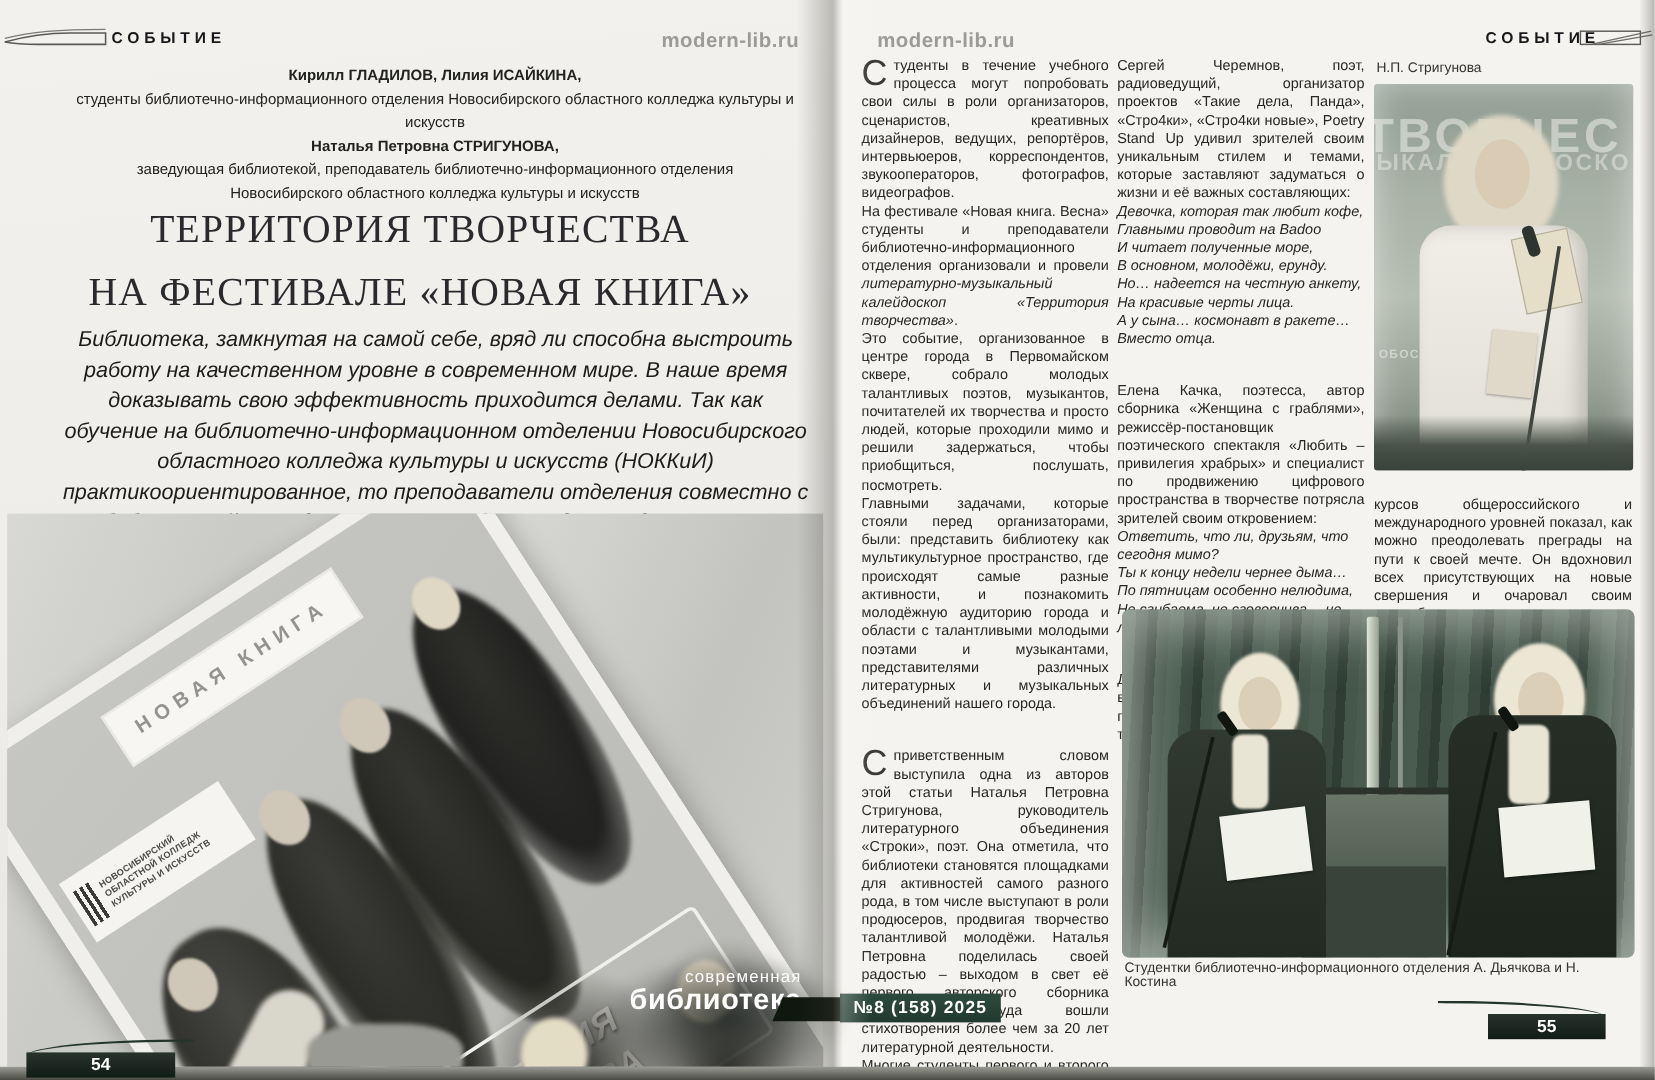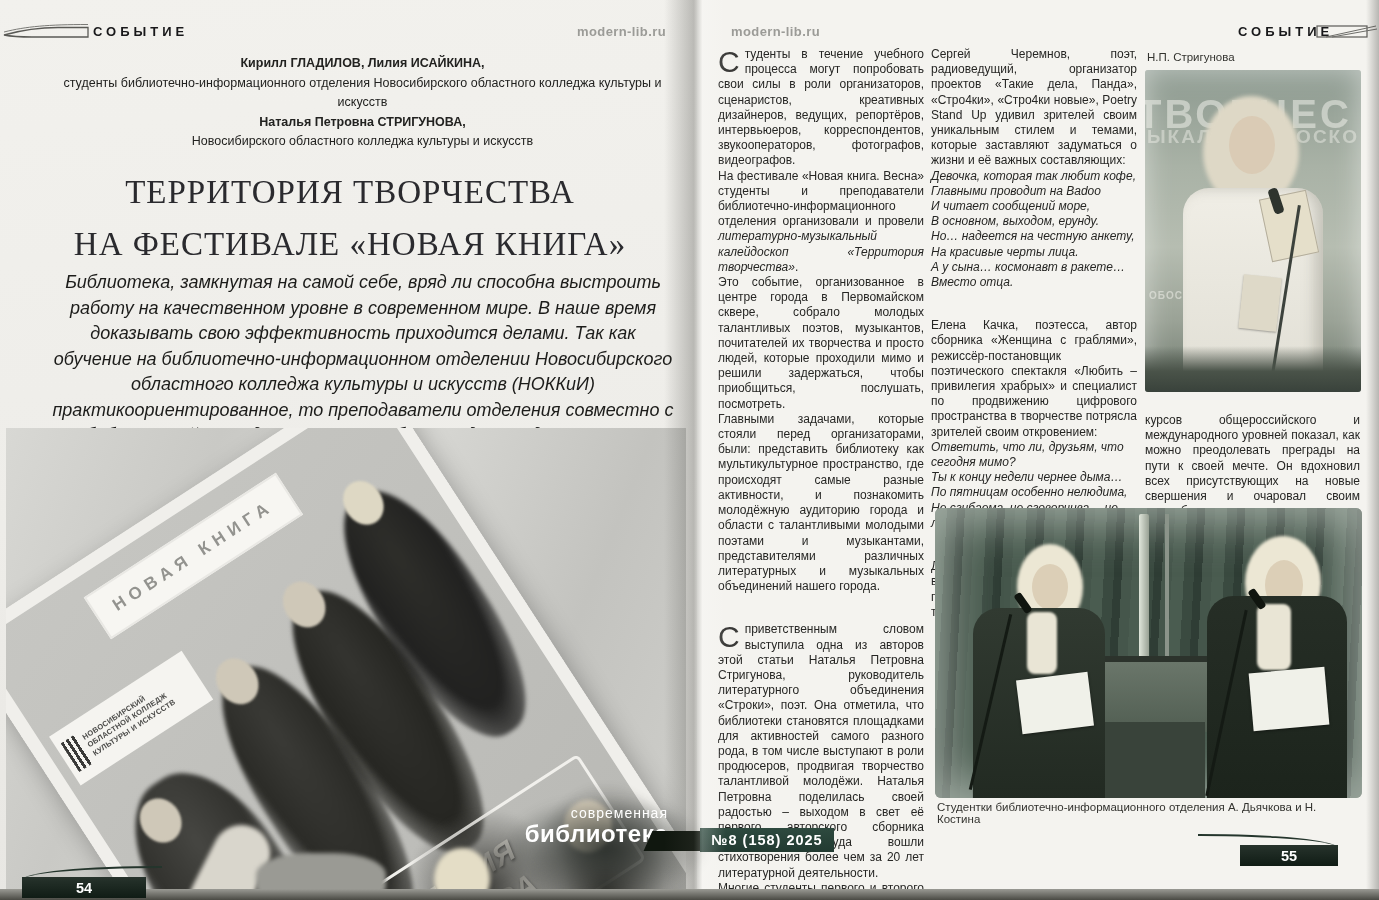--- a/index.html
+++ b/index.html
@@ -13,21 +13,21 @@
     background:linear-gradient(175deg,#f2f1ed 0%,#eeede9 55%,#e7e6e2 100%);}
   .page-right{left:697px;top:0;width:682px;height:900px;background:#f4f3ef;}
   .gutter{left:664px;top:0;width:62px;height:900px;
     background:linear-gradient(90deg,rgba(90,90,85,0) 0%,rgba(60,60,55,.30) 48%,rgba(250,250,248,.25) 62%,rgba(90,90,85,0) 100%);z-index:6;}
   .edge-right{left:1366px;top:0;width:13px;height:900px;
     background:linear-gradient(90deg,rgba(0,0,0,0),rgba(70,70,66,.35));z-index:6;}
   .scan-bottom{left:0;top:889px;width:1379px;height:11px;
     background:linear-gradient(#9a9a94,#4a4a44);z-index:7;}
   
   .kicker{font-weight:bold;font-size:13px;letter-spacing:4px;color:#18181a;}
-  .site{font-weight:bold;font-size:13px;letter-spacing:.4px;color:#9b9b97;}
+  .site{font-weight:bold;font-size:17px;letter-spacing:.4px;color:#9b9b97;}
   
   .authors{left:55px;top:54px;width:615px;text-align:center;font-size:12.5px;line-height:19.5px;color:#222220;}
   
   .main-title{left:40px;top:166px;width:620px;text-align:center;
     font-family:"Liberation Serif","DejaVu Serif",serif;font-size:33px;line-height:52px;
     letter-spacing:1px;color:#2a2a2e;}
   
   .lead{left:52px;top:270px;width:622px;text-align:center;font-style:italic;
     font-size:18px;line-height:25.5px;color:#1c1c1a;}
   
@@ -129,20 +129,21 @@
     <path d="M2 11 C 24 5.5, 46 3.5, 86 3.5" fill="none" stroke="#7a7a76" stroke-width="1"></path>
   </svg>
 </div>
 <div class="abs kicker" style="left:93px;top:24px;">СОБЫТИЕ</div>
 <div class="abs site" style="left:520px;top:24px;width:146px;text-align:right;">modern-lib.ru</div>
 
 <div class="abs authors">
   <div style="font-weight:bold;">Кирилл ГЛАДИЛОВ,  Лилия ИСАЙКИНА,</div>
   <div>студенты библиотечно-информационного отделения Новосибирского областного колледжа культуры и искусств</div>
   <div style="font-weight:bold;">Наталья Петровна СТРИГУНОВА,</div>
+  <div>заведующая библиотекой, преподаватель библиотечно-информационного отделения</div>
   <div>Новосибирского областного колледжа культуры и искусств</div>
 </div>
 
 <div class="abs main-title">
   <div>ТЕРРИТОРИЯ ТВОРЧЕСТВА</div>
   <div>НА ФЕСТИВАЛЕ «НОВАЯ КНИГА»</div>
 </div>
 
 <div class="abs lead">Библиотека, замкнутая на самой себе, вряд ли способна выстроить работу на качественном уровне в современном мире. В наше время доказывать свою эффективность приходится делами. Так как обучение на библиотечно-информационном отделении Новосибирского областного колледжа культуры и искусств (НОККиИ) практикоориентированное, то преподаватели отделения совместно с библиотекой колледжа в начале учебного года определяют круг просветительских и культурно-досуговых мероприятий, в которых будущие библиотекари могут применить свои знания и навыки, полученные при прохождении модуля «культурно-досуговая деятельность». И среди этих мероприятий не только локальные, но и крупные события областного, межрегионального и общероссийского значения.</div>
 
@@ -208,22 +209,22 @@
     <p class=""><span>Это событие, организованное в центре города в Первомайском сквере, собрало молодых талантливых поэтов, музыкантов, почитателей их творчества и просто людей, которые проходили мимо и решили задержаться, чтобы приобщиться, послушать, посмотреть.</span></p>
     <p class=""><span>Главными задачами, которые стояли перед организаторами, были: представить библиотеку как мультикультурное пространство, где происходят самые разные активности, и познакомить молодёжную аудиторию города и области с талантливыми молодыми поэтами и музыкантами, представителями различных литературных и музыкальных объединений нашего города.</span></p>
     <p class="gap"><span class="dropcap">С</span><span> приветственным словом выступила одна из авторов этой статьи Наталья Петровна Стригунова, руководитель литературного объединения «Строки», поэт. Она отметила, что библиотеки становятся площадками для активностей самого разного рода, в том числе выступают в роли продюсеров, продвигая творчество талантливой молодёжи. Наталья Петровна поделилась своей радостью – выходом в свет её первого авторского сборника «Жизненно», куда вошли стихотворения более чем за 20 лет литературной деятельности.</span></p>
     <p class=""><span>Многие студенты первого и второго курсов библиотечно-информационного отделения впервые примерили на себя роли ведущих, интервьюеров и помощников сцены, но держались ребята как настоящие профессионалы.</span></p>
   </div>
 <div class="abs colblock" style="left:931px;top:47px;width:206px;">
     <p class=""><span>Сергей Черемнов,  поэт, радиоведущий, организатор проектов «Такие дела, Панда», «Стро4ки», «Стро4ки новые», Poetry Stand Up удивил зрителей своим уникальным стилем и темами, которые заставляют задуматься о жизни и её важных составляющих:</span></p>
     <div class="poem">
       <div class="poem-line">Девочка, которая так любит кофе,</div>
       <div class="poem-line">Главными проводит на Badoo</div>
-      <div class="poem-line">И читает сообщений море,</div>
-      <div class="poem-line">В основном, выходом, ерунду.</div>
+      <div class="poem-line">И читает полученные море,</div>
+      <div class="poem-line">В основном, молодёжи, ерунду.</div>
       <div class="poem-line">Но… надеется на честную анкету,</div>
       <div class="poem-line">На красивые черты лица.</div>
       <div class="poem-line">А у сына… космонавт в ракете…</div>
       <div class="poem-line">Вместо отца.</div>
     </div>
     <p class="gap"><span>Елена Качка, поэтесса, автор сборника «Женщина с граблями», режиссёр-постановщик поэтического спектакля «Любить – привилегия храбрых» и специалист по продвижению цифрового пространства в творчестве потрясла зрителей своим откровением:</span></p>
     <div class="poem">
       <div class="poem-line">Ответить, что ли, друзьям, что сегодня мимо?</div>
       <div class="poem-line">Ты к концу недели чернее дыма…</div>
       <div class="poem-line">По пятницам особенно нелюдима,</div>

